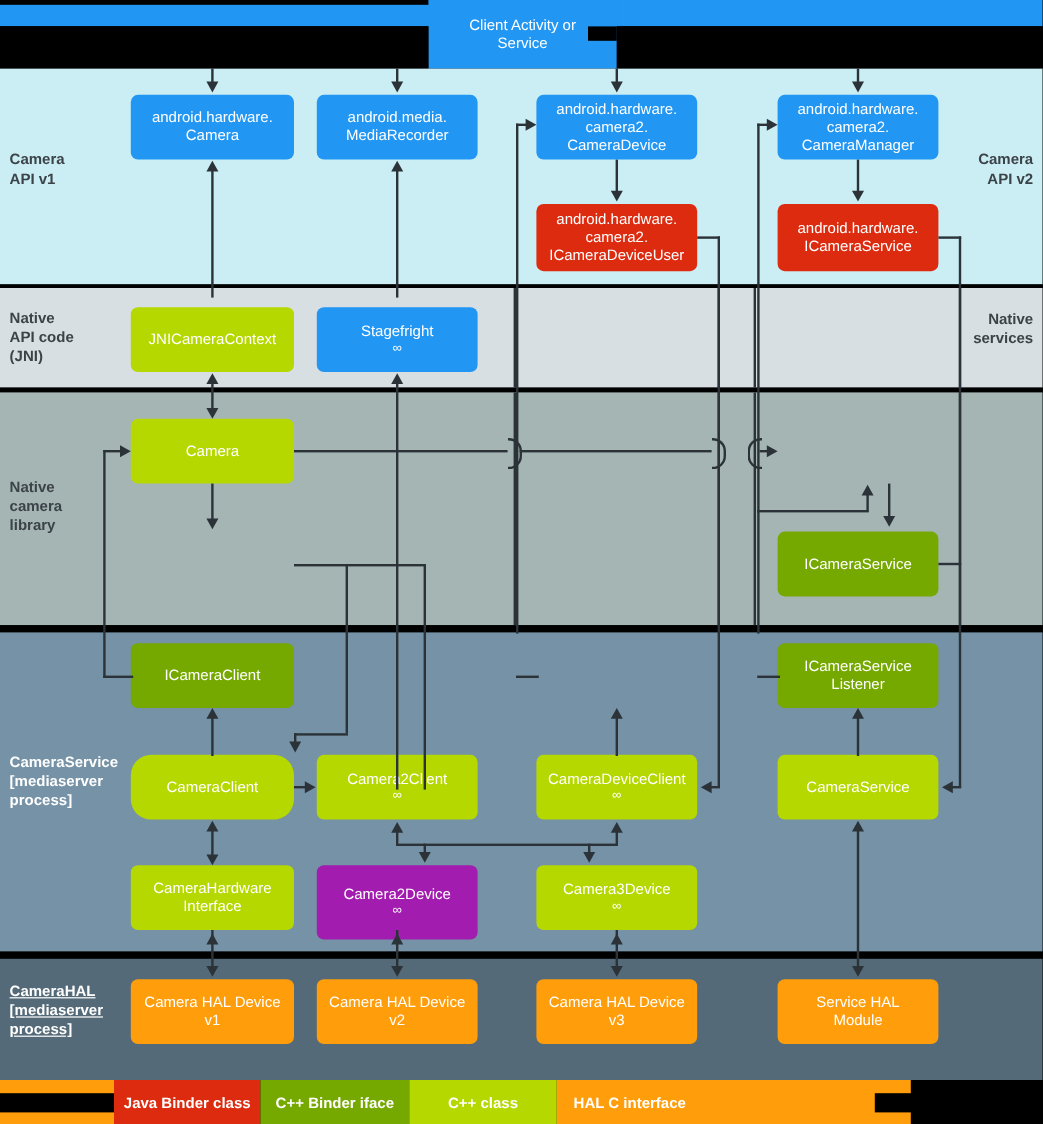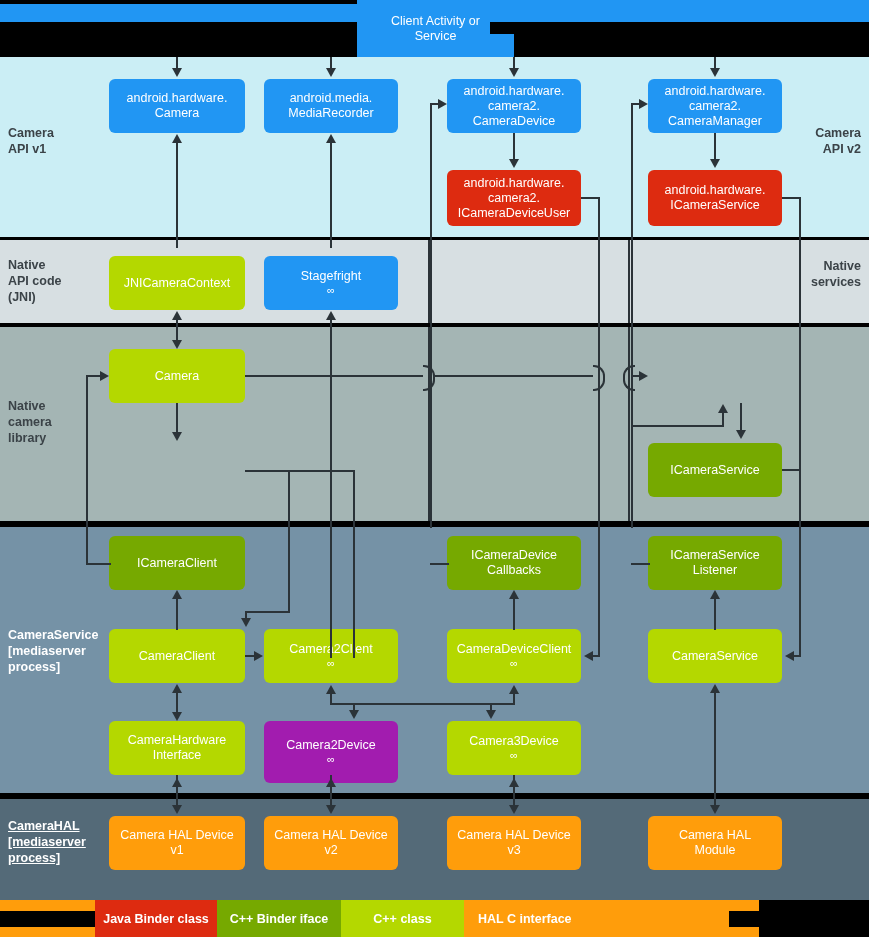--- a/index.html
+++ b/index.html
@@ -168,31 +168,27 @@
 
 
   <div class="node" style="left:648px;top:443px;width:134px;height:54px;background:#76a900;">
     <div>ICameraService</div>
   </div>
 
   <div class="node" style="left:109px;top:536px;width:136px;height:54px;background:#76a900;text-align:center;">
     <div>ICameraClient</div>
   </div>
 
-  <div class="node" style="left:447px;top:536px;width:134px;height:54px;background:#76a900;">
-    <div>ICameraDevice</div>
-    <div>Callbacks</div>
-  </div>
 
   <div class="node" style="left:648px;top:536px;width:134px;height:54px;background:#76a900;">
     <div>ICameraService</div>
     <div>Listener</div>
   </div>
 
-  <div class="node" style="left:109px;top:629px;width:136px;height:54px;background:#b4d800;">
+  <div class="node" style="left:109px;top:629px;width:136px;height:54px;background:#b4d800;border-radius:17px;">
     <div>CameraClient</div>
   </div>
 
   <div class="node" style="left:264px;top:629px;width:134px;height:54px;background:#b4d800;">
     <div>Camera2Client</div>
     <div class="sub">∞</div>
   </div>
 
   <div class="node" style="left:447px;top:629px;width:134px;height:54px;background:#b4d800;">
     <div>CameraDeviceClient</div>
@@ -227,21 +223,21 @@
     <div>Camera HAL Device</div>
     <div>v2</div>
   </div>
 
   <div class="node" style="left:447px;top:816px;width:134px;height:54px;background:#ff9d0b;">
     <div>Camera HAL Device</div>
     <div>v3</div>
   </div>
 
   <div class="node" style="left:648px;top:816px;width:134px;height:54px;background:#ff9d0b;">
-    <div>Camera HAL</div>
+    <div>Service HAL</div>
     <div>Module</div>
   </div>
 
   <div class="seg vline" style="left:176px;top:57px;height:13px;"></div>
   <div class="arrow down" style="left:172px;top:68px;"></div>
 
   <div class="seg vline" style="left:330px;top:57px;height:13px;"></div>
   <div class="arrow down" style="left:326px;top:68px;"></div>
 
   <div class="seg vline" style="left:513px;top:57px;height:13px;"></div>

